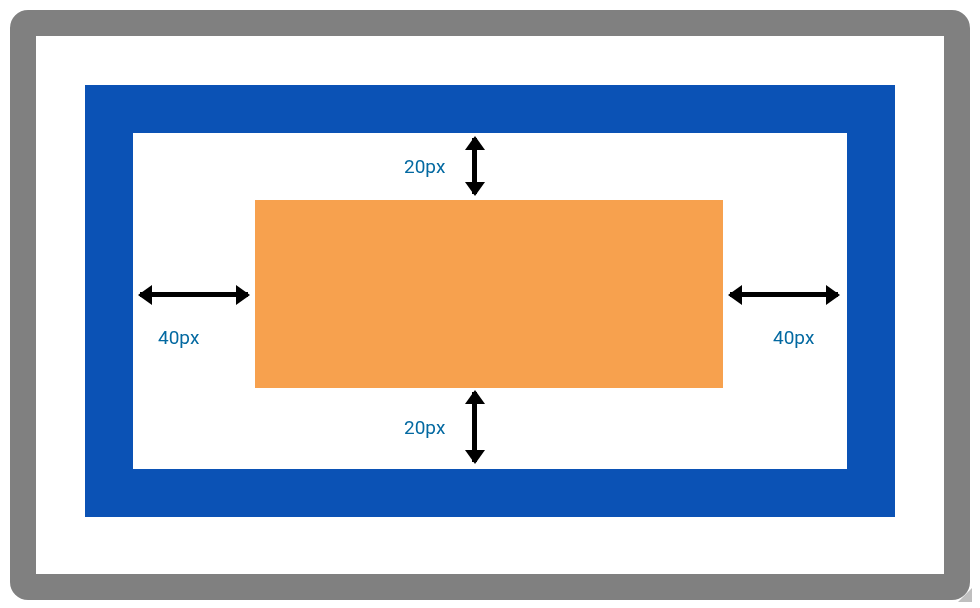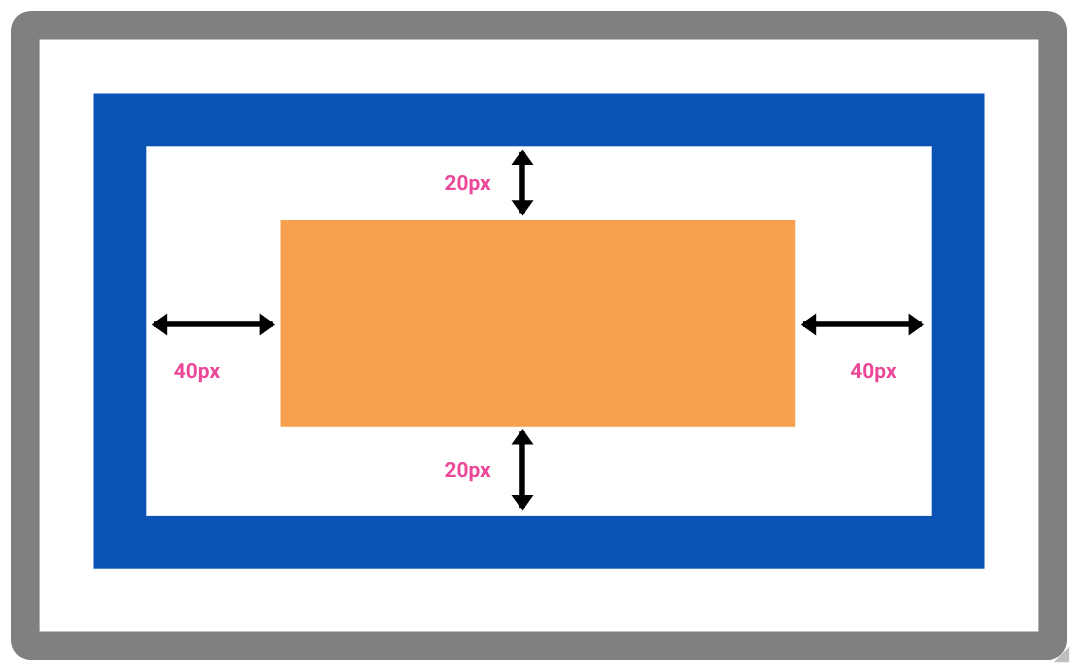--- a/index.html
+++ b/index.html
@@ -86,22 +86,22 @@
       top: -2px;
       border-bottom: 14px solid #000;
     }
     .arrow-vertical::after {
       bottom: -2px;
       border-top: 14px solid #000;
     }
     .label {
       position: absolute;
       font-size: 19px;
-      color: #ec4899;
-      font-weight: 700;
+      color: #0369a1;
+      font-weight: 400;
     }
     
     .arrow-top { left: 472px; top: 138px; height: 56px; }
     .label-top { left: 404px; top: 155px; }
     
     .arrow-bottom { left: 472px; top: 392px; height: 70px; }
     .label-bottom { left: 404px; top: 416px; }
     
     .arrow-left { left: 140px; top: 292px; width: 108px; }
     .label-left { left: 158px; top: 326px; }

